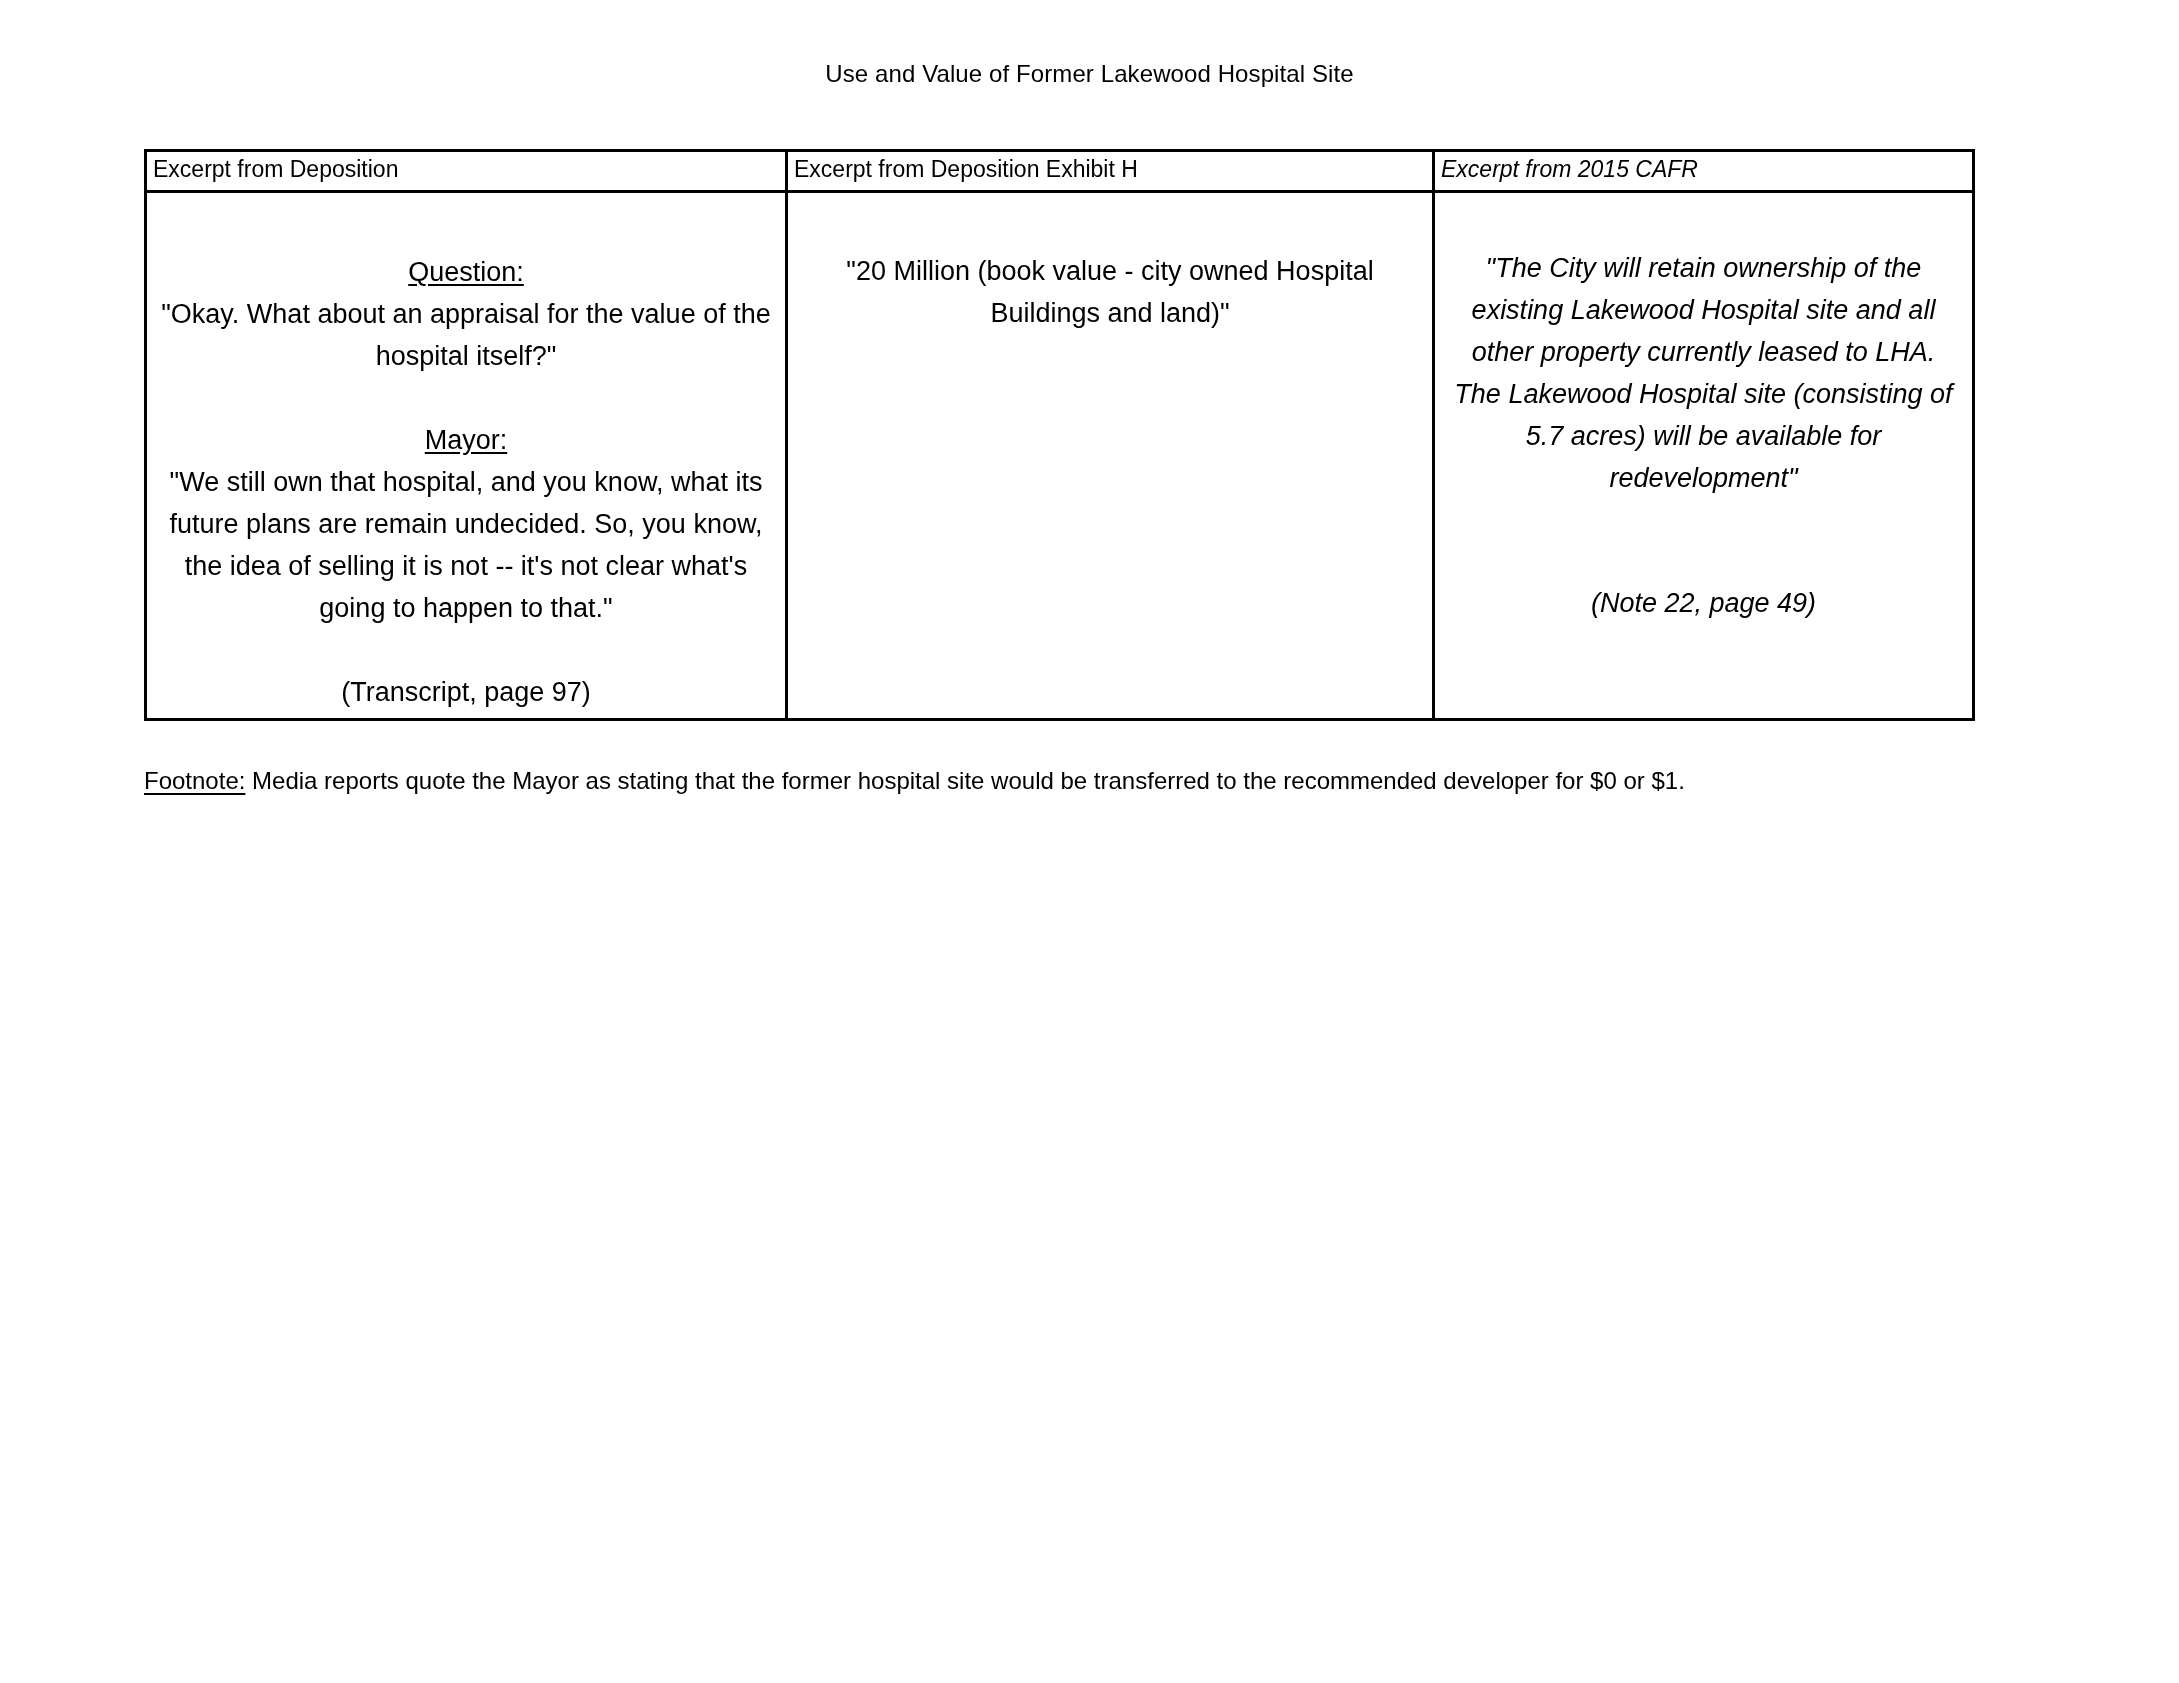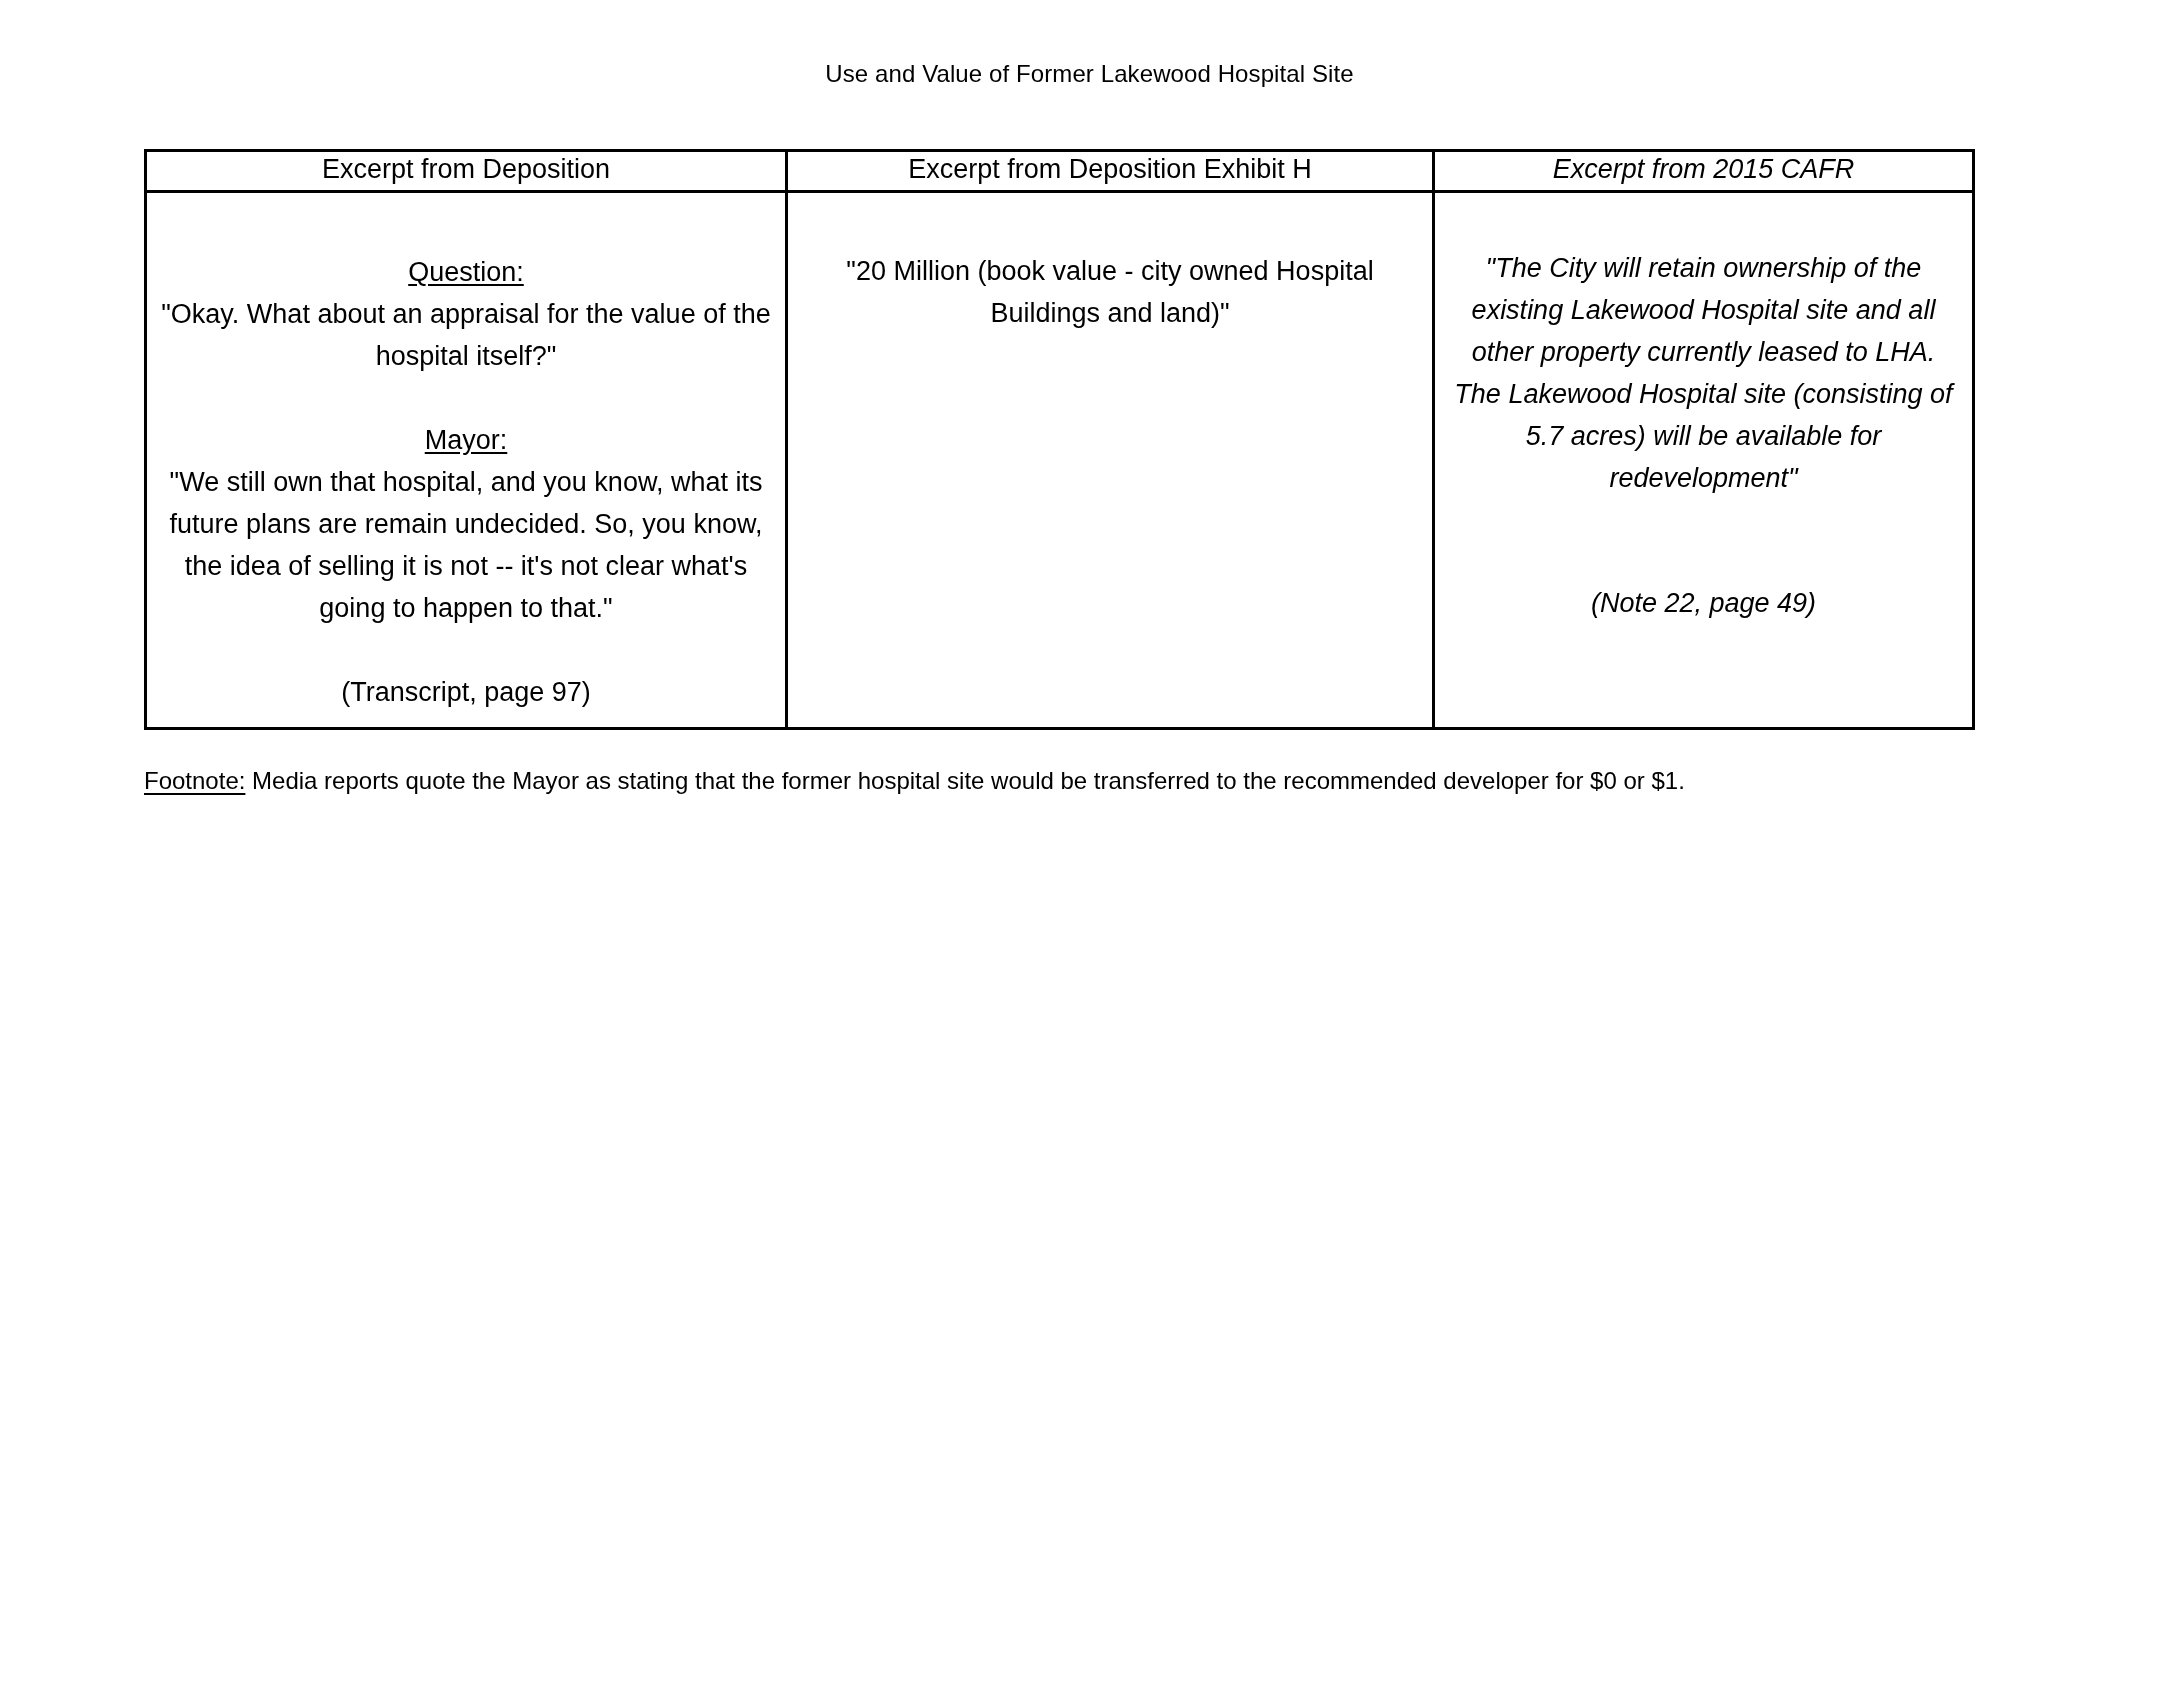--- a/index.html
+++ b/index.html
@@ -52,38 +52,38 @@
     vertical-align: top;
   }
 
   .col-1 { width: 626px; }
   .col-2 { width: 632px; border-radius: 13px; }
   .col-3 { width: 525px; font-style: italic; }
 
   
   .cmp-table thead th {
     height: 34px;
-    text-align: center;
+    text-align: left;
     vertical-align: middle;
-    font-size: 27px;
+    font-size: 23px;
     line-height: 32px;
     padding: 0 6px 4px 6px;
   }
 
   
   .cmp-table tbody td {
     height: 525px;
     text-align: center;
     font-size: 27px;
     line-height: 42px;
     padding: 0;
   }
 
   .cell-inner {
-    padding: 14px 14px;
+    padding: 0 14px;
     text-align: center;
   }
 
   
   .cell-1 .cell-inner { padding-top: 58px; }
   .cell-2 .cell-inner { padding-top: 57px; }
   .cell-3 .cell-inner { padding-top: 54px; }
 
   .cell-inner p {
     margin: 0;

